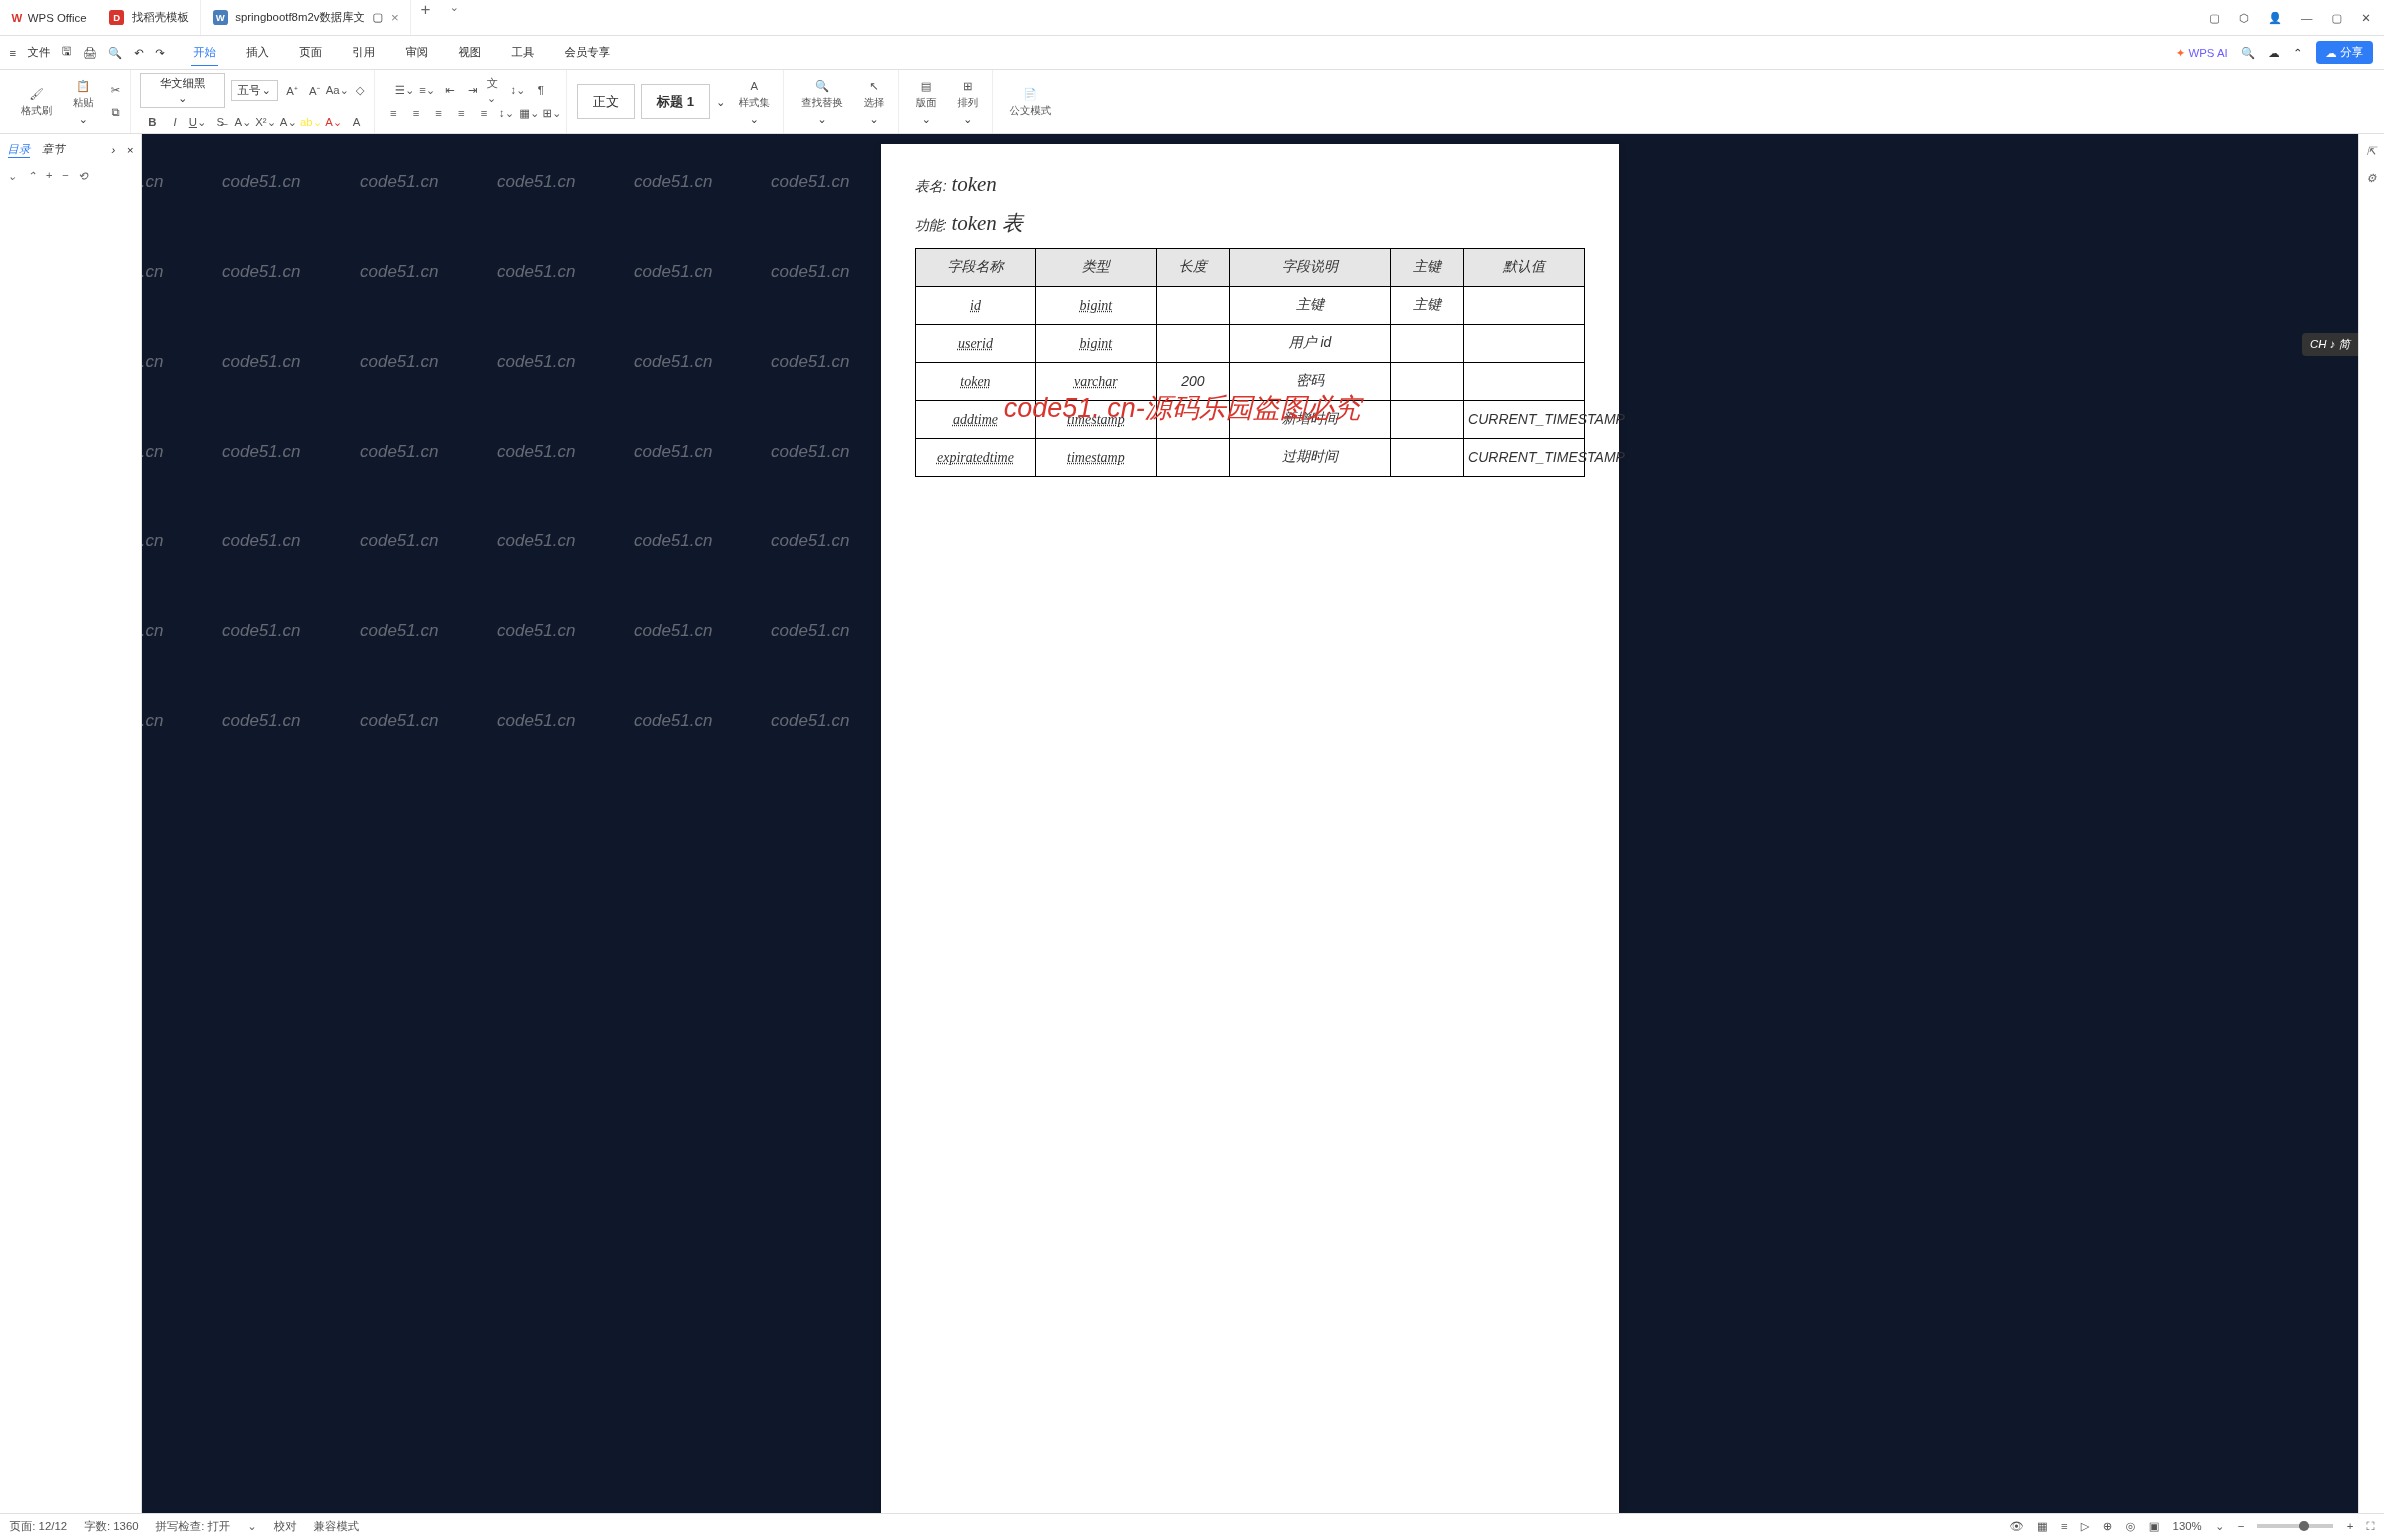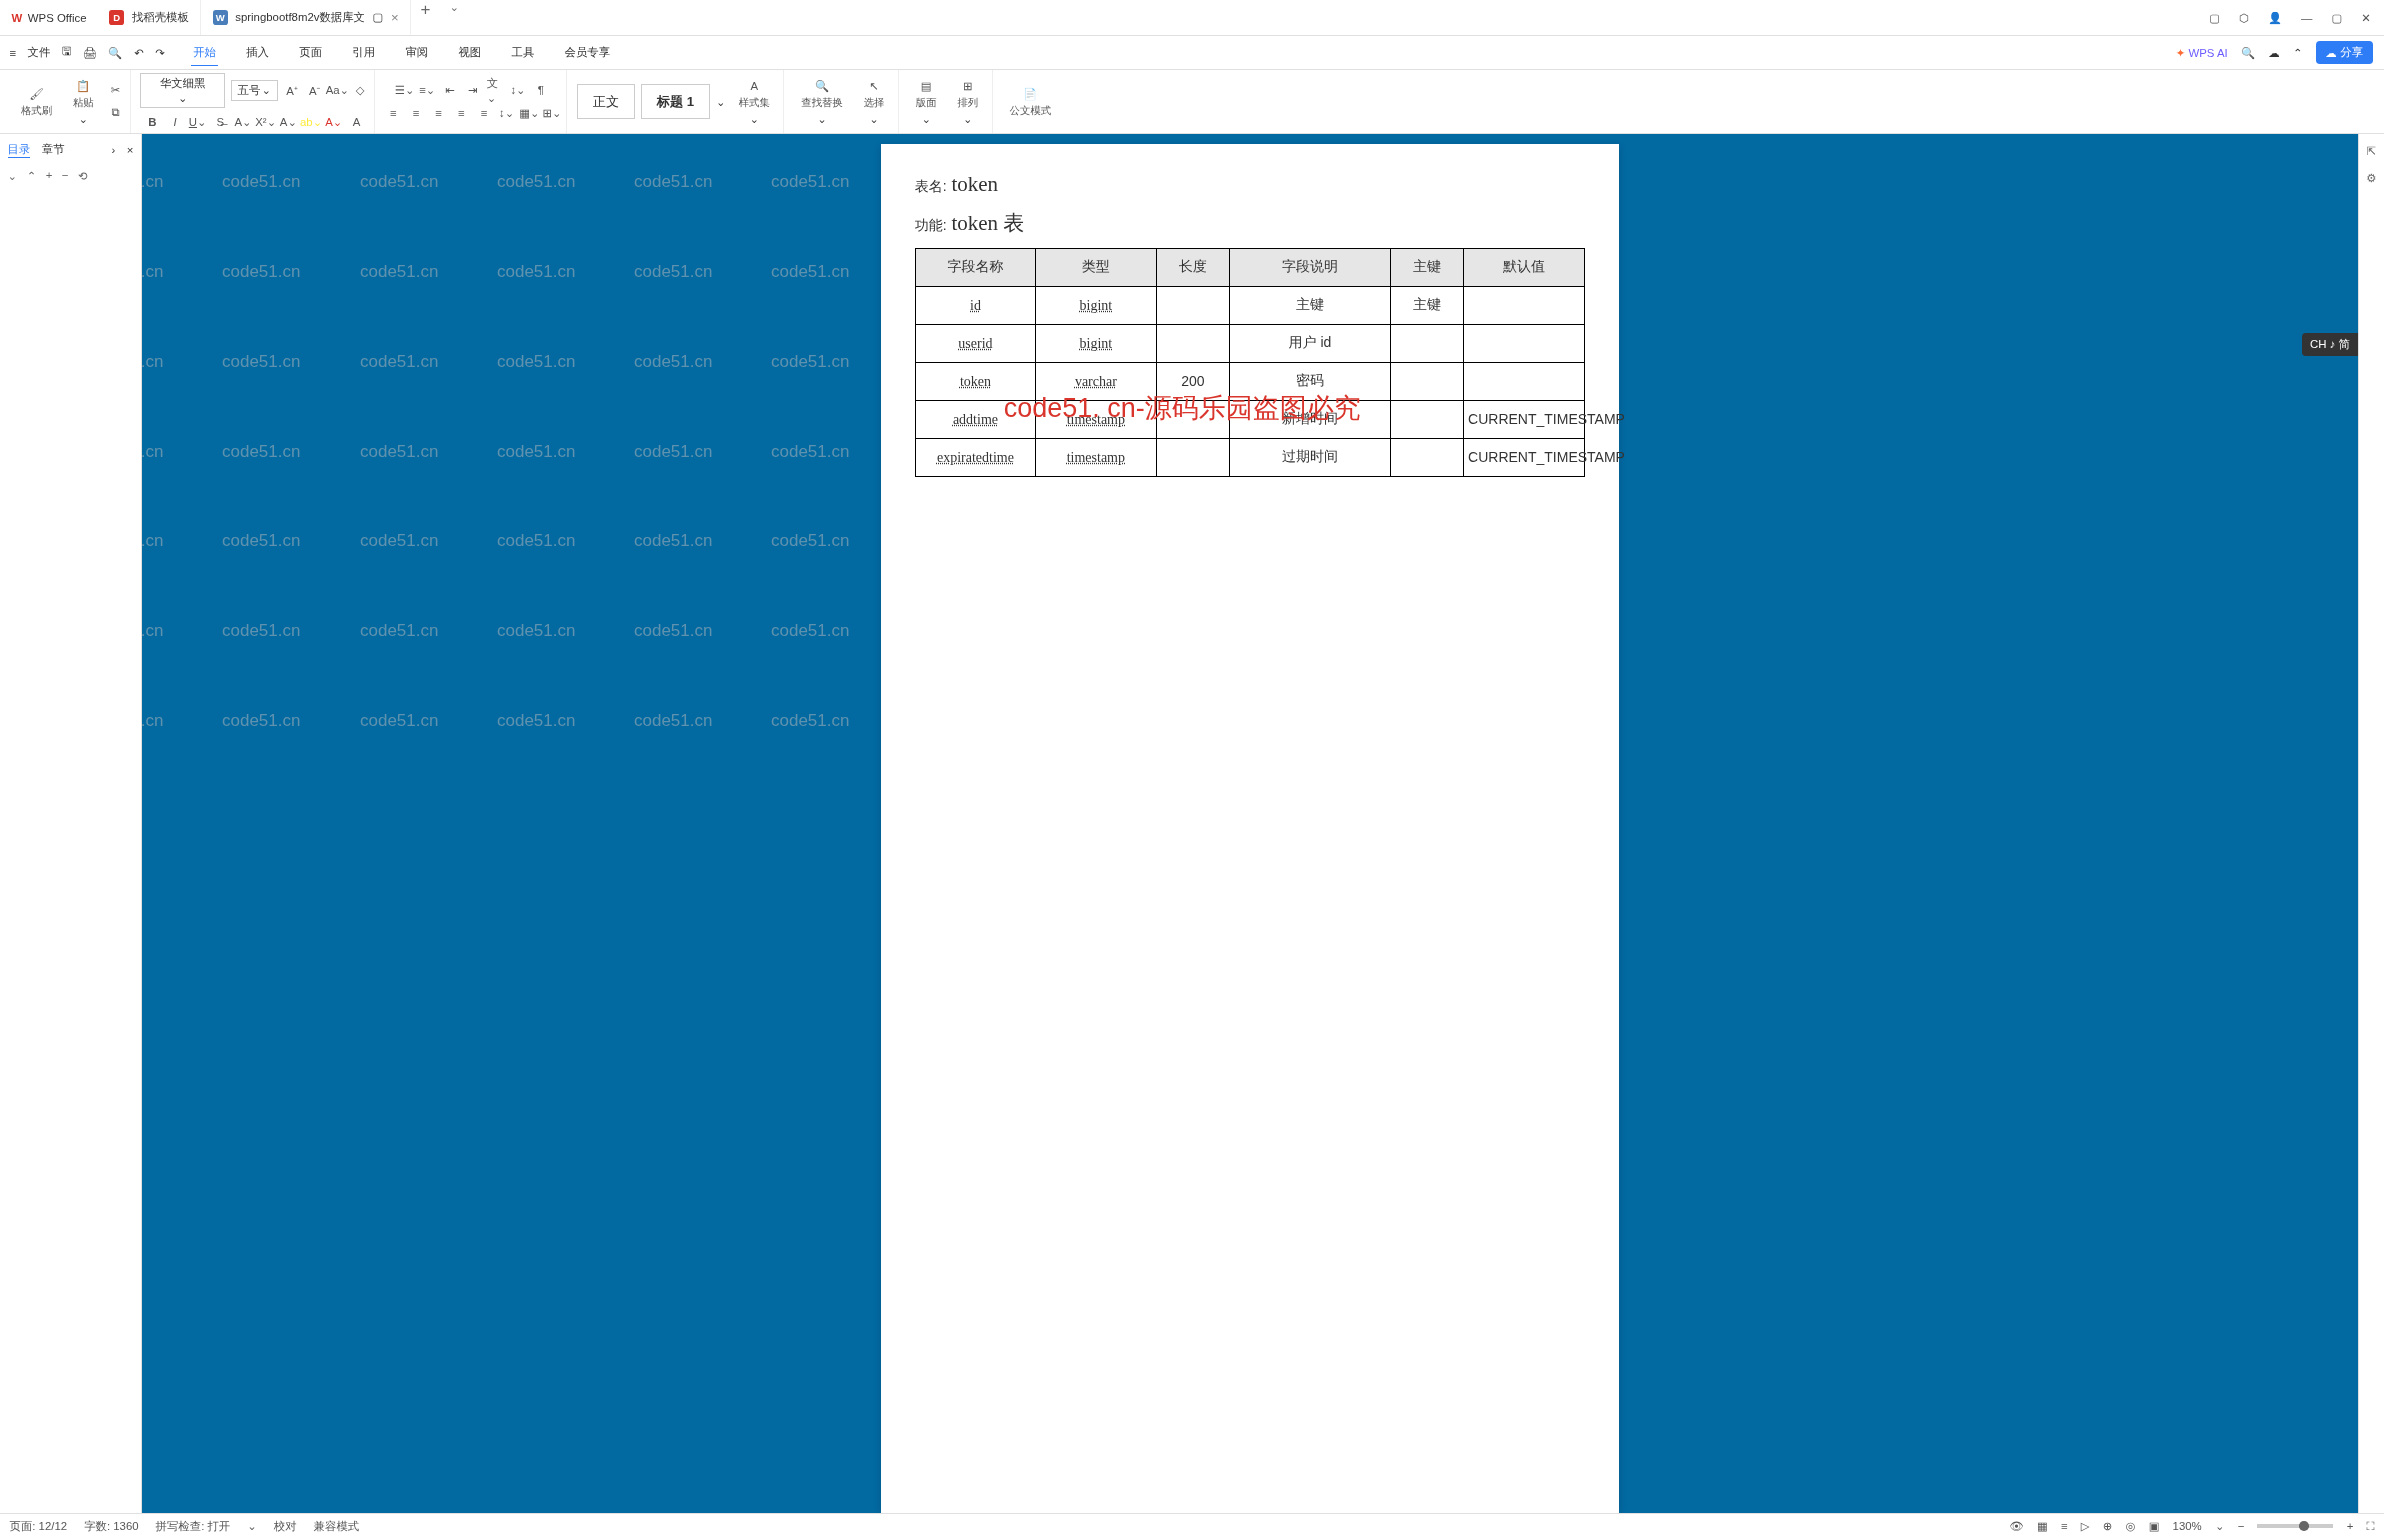--- a/index.html
+++ b/index.html
@@ -30,21 +30,21 @@
 .ribbon { height: 64px; background:#fff; display:flex; align-items:center; padding:0 7.6px; border-bottom:0.9px solid #e0e0e0; gap:3.8px; }
 .rib-group { display:flex; flex-direction:column; align-items:center; padding:0 5.7px; gap:1.9px; height:100%; justify-content:center; border-right:0.9px solid #eee; }
 .rib-row { display:flex; gap:5.7px; align-items:center; }
 .rib-ic { width:17px; height:17px; display:inline-flex; align-items:center; justify-content:center; color:#555; }
 .rib-lbl { font-size:10.4px; color:#555; }
 .font-select { border:0.9px solid #ccc; padding:1.9px 5.7px; min-width:85px; display:flex; justify-content:space-between; align-items:center;flex-direction:column; }
 .size-select { border:0.9px solid #ccc; padding:1.9px 5.7px; min-width:47px; display:flex; justify-content:space-between; align-items:center; }
 .style-box { border:0.9px solid #ccc; padding:7.6px 15px; font-size:13.2px; }
 .big-btn { display:flex; flex-direction:column; align-items:center; gap:1.9px; padding:0 7.6px; }
 
-.workspace { display:flex; height: calc(100vh - 36px - 34px - 64px - 24.6px); position:relative; background:#0369a1; }
+.workspace { display:flex; height: calc(100vh - 36px - 34px - 64px - 24.6px); position:relative; background:#0f172a;font-style:italic; }
 .sidebar { width:142px; background:#fff; border-right:0.9px solid #e0e0e0; padding:7.6px; }
 .side-tabs { display:flex; gap:11.4px; align-items:center; }
 .side-tab.active { color:#2e7cf6; border-bottom:1.9px solid #2e7cf6; }
 .side-tools { display:flex; gap:9.5px; margin-top:11.4px; color:#666; }
 
 .doc-area { flex:1; overflow:auto; position:relative; display:flex; justify-content:center; padding-top:9.5px; }
 .watermarks { position:absolute; inset:0; pointer-events:none; }
 .wm { position:absolute; color:#bbb; font-size:17px; opacity:0.5; font-family: sans-serif; }
 .page { width:738px; background:#fff; box-shadow:0 1.9px 7.6px rgba(0,0,0,0.15); padding:23px 34px; min-height:662px; position:relative; }
 .tbl-caption { font-size:17px; margin:5.7px 0 11.4px; }

